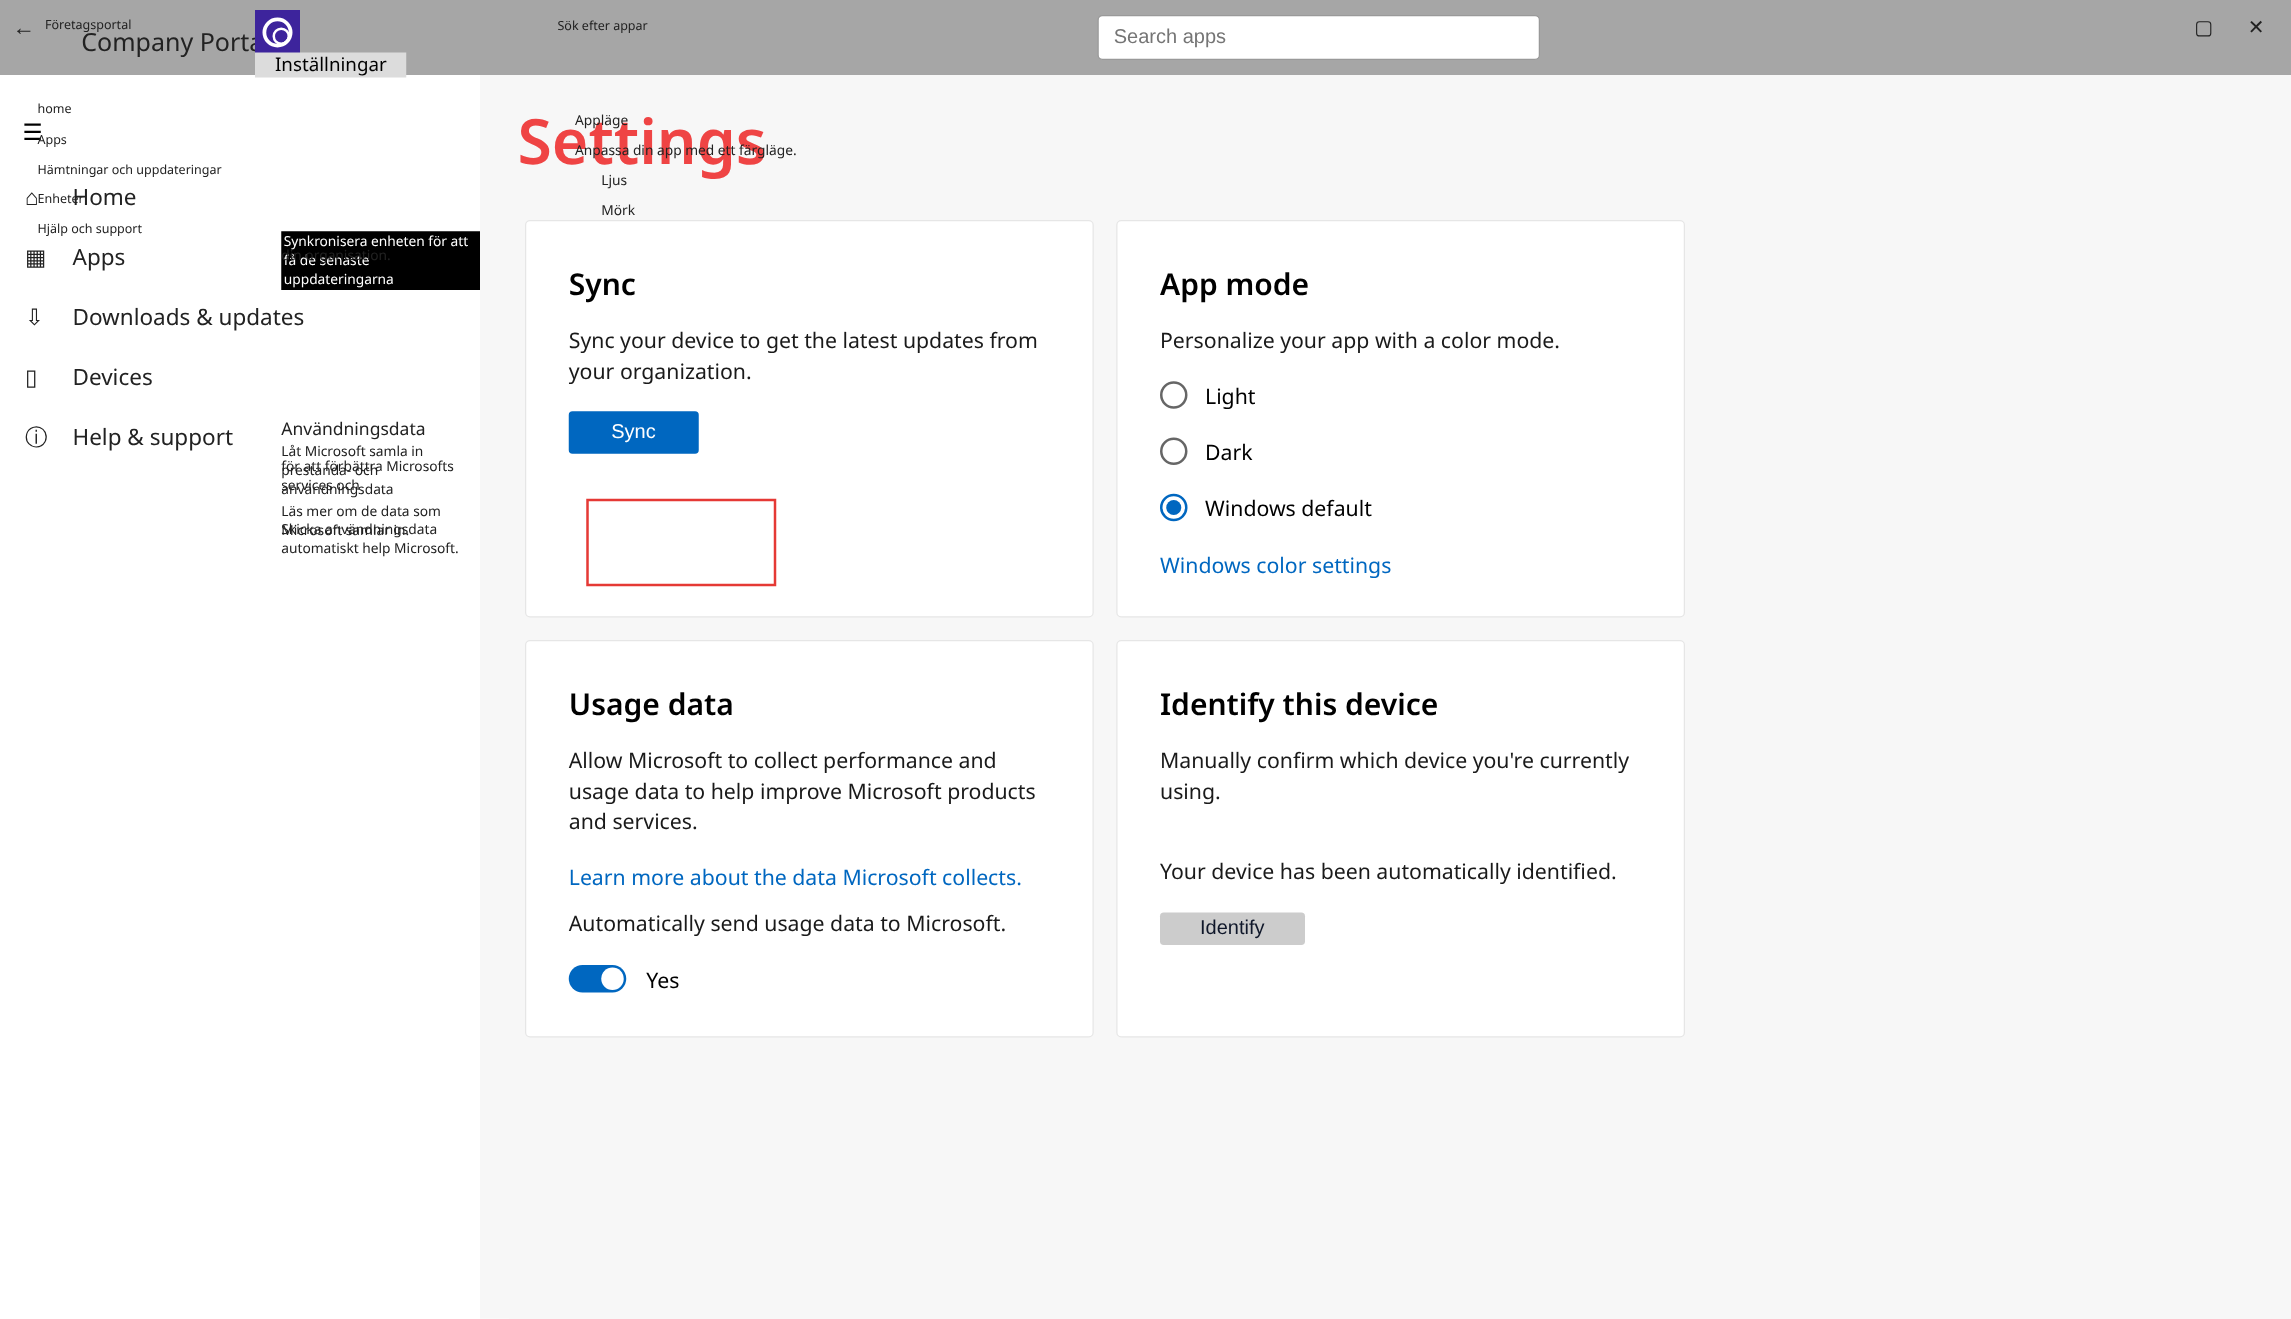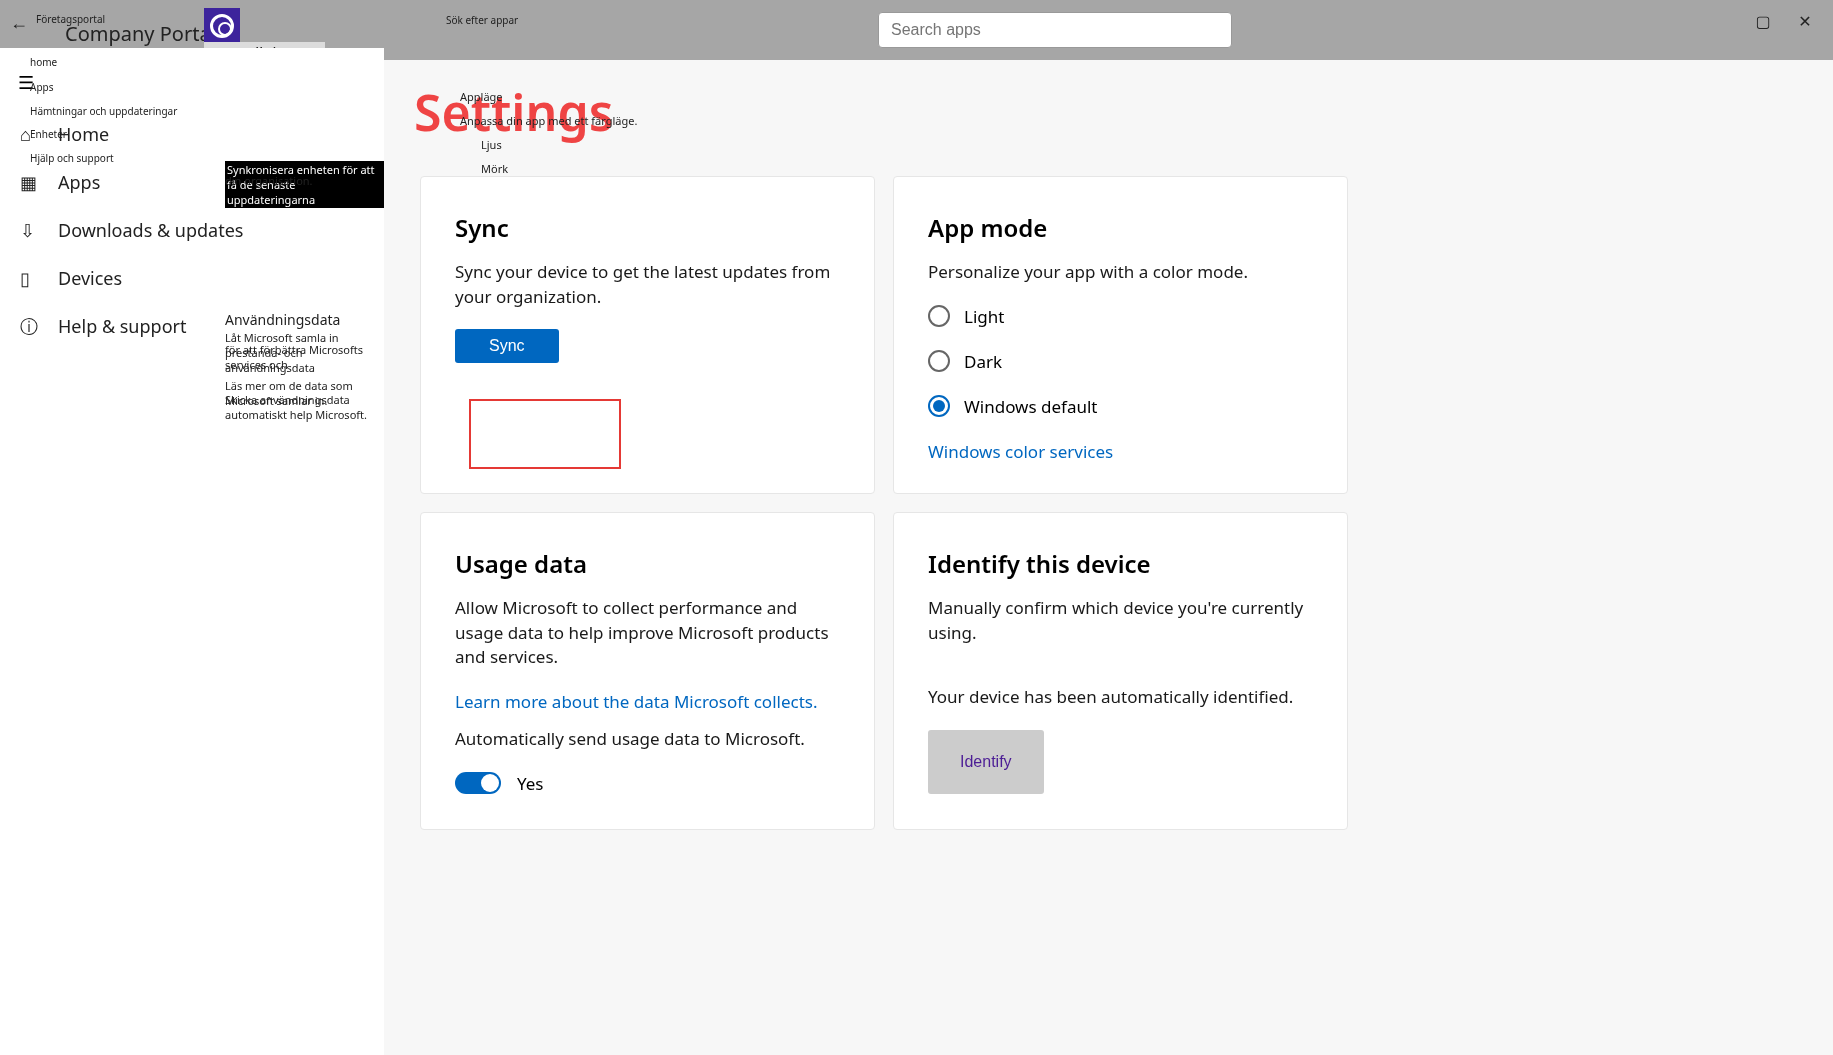--- a/index.html
+++ b/index.html
@@ -74,21 +74,21 @@
     font-size: 16px;
     color: #666;
   }
   .winbtn { position:absolute; top:10px; font-size:16px; color:#222; width:40px; text-align:center;}
   .winbtn.max{ right:50px;}
   .winbtn.close{ right:8px;}
 
   
   .nav {
     position: absolute;
-    left: 0; top: 48px;
+    left: 0; top: 72px;
     width: 384px; height: 708px;
     border-right: none;
     background: #fff;
   }
   .nav .small { font-size:10px; color:#222; }
   .nav .menuicon { position:absolute; left:18px; top:22px; font-size:18px;}
   .nav .lbl-home{ position:absolute; left:30px; top:7px;}
   .nav .lbl-apps{ position:absolute; left:30px; top:32px;}
   .nav .lbl-down{ position:absolute; left:30px; top:56px;}
   .nav .lbl-enh{ position:absolute; left:30px; top:79px;}
@@ -166,24 +166,24 @@
   .btn-primary {
     background: #0067c0;
     color: #fff;
     border: none;
     border-radius: 3px;
     padding: 8px 34px;
     font-size: 16px;
   }
   .btn-disabled {
     background: #ccc;
-    color: #4c1d95;
+    color: #0f172a;
     border: none;
     border-radius: 3px;
-    padding: 23px 32px;
+    padding: 4px 32px;
     font-size: 16px;
   }
   .red-box{
     position:absolute;
     left:48px; top:222px;
     width:152px; height:70px;
     border:2px solid #e53935;
     pointer-events:none;
   }
 
@@ -288,21 +288,21 @@
         <span>Light</span>
       </div>
       <div class="radio-row">
         <span class="radio"></span>
         <span>Dark</span>
       </div>
       <div class="radio-row">
         <span class="radio checked"></span>
         <span>Windows default</span>
       </div>
-      <a class="link" href="#">Windows color services</a>
+      <a class="link" href="#">Windows color settings</a>
     </div>
 
     <div class="card">
       <h2>Usage data</h2>
       <p>Allow Microsoft to collect performance and usage data to help improve Microsoft products and services.</p>
       <a class="link" href="#">Learn more about the data Microsoft collects.</a>
       <p style="margin-top:14px;">Automatically send usage data to Microsoft.</p>
       <div class="toggle-row">
         <span class="toggle"></span>
         <span class="toggle-label">Yes</span>

